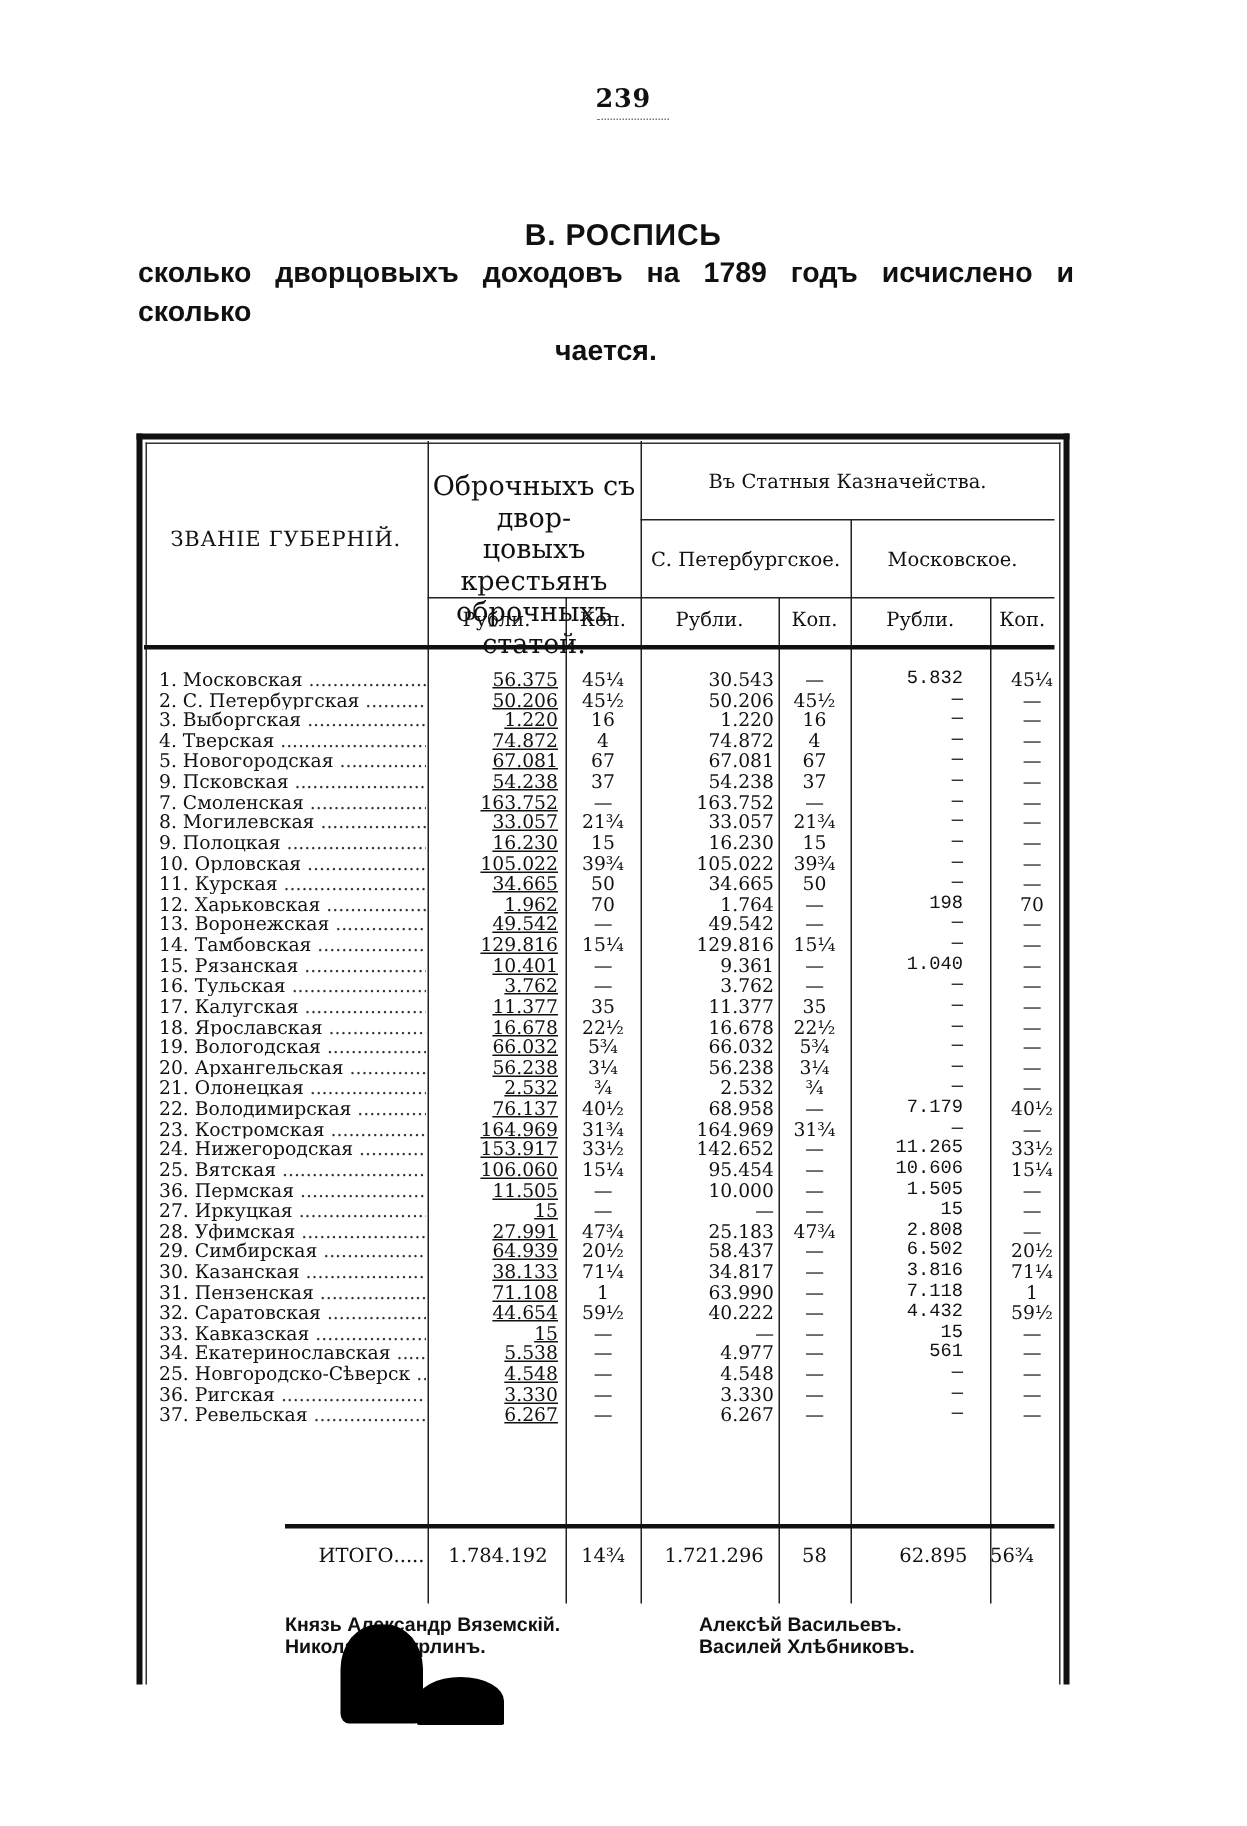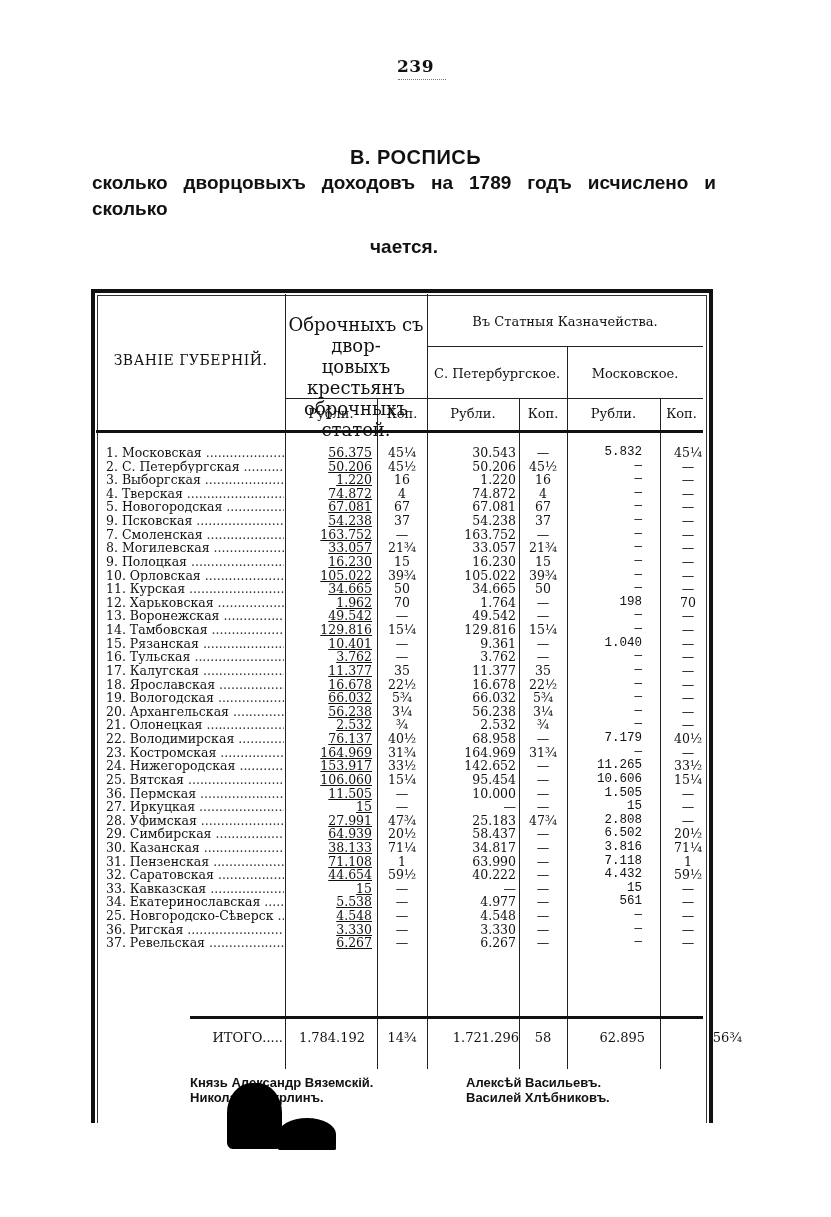--- a/index.html
+++ b/index.html
@@ -7,21 +7,21 @@
          font-family: "DejaVu Serif", "Liberation Serif", serif; color: #111; }
   .page-number { position: absolute; top: 56px; left: 0; width: 831px; text-align: center;
                  font-size: 17px; font-weight: bold; letter-spacing: 0.5px; }
   .page-number-rule { position: absolute; top: 79px; left: 398px; width: 48px; height: 0;
                       border-top: 1px dotted #777; }
   .title { position: absolute; top: 146px; left: 0; width: 831px; text-align: center;
            font-size: 20px; font-weight: bold; font-family: "Liberation Sans", sans-serif; letter-spacing: 0.5px; }
   .subtitle { position: absolute; top: 170px; left: 92px; width: 624px;
               font-size: 19px; font-weight: bold; line-height: 26px; text-align: justify;
               font-family: "Liberation Sans", sans-serif; }
-  .subtitle-last { display:block; text-align: center; margin-top: 12px; }
+  .subtitle-last { display:block; text-align: center; }
 
   .table-frame { position: absolute; left: 91px; top: 289px; width: 614px; height: 830px;
                  border-left: 4px solid #111; border-right: 4px solid #111; border-top: 4px solid #111; }
   .table-inner { position: absolute; left: 2px; right: 2px; top: 2px; bottom: 0;
                  border-left: 1px solid #333; border-right: 1px solid #333; border-top: 1px solid #333; }
 
   .vline { position: absolute; border-left: 1.5px solid #222; }
   .hline { position: absolute; border-top: 1.5px solid #222; }
   .hline.thick { border-top: 3px solid #111; }
 
@@ -424,24 +424,24 @@
       <div class="cell r2">6.267</div>
       <div class="cell k2">—</div>
       <div class="cell r3">—</div>
       <div class="cell k3">—</div>
     </div>
   </div>
 
 <div class="total" style="left:190px; width:93px; text-align:right;">ИТОГО.....</div>
 <div class="total" style="left:287px; width:90px; text-align:center;">1.784.192</div>
 <div class="total" style="left:377px; width:50px; text-align:center;">14¾</div>
-<div class="total" style="left:427px; width:92px; text-align:right;">1.721.296</div>
+<div class="total" style="left:427px; width:92px; text-align:left;padding-left:16px;">1.721.296</div>
 <div class="total" style="left:519px; width:48px; text-align:center;">58</div>
 <div class="total" style="left:567px; width:78px; text-align:right;">62.895</div>
-<div class="total" style="left:699px; width:43px; text-align:right;">56¾</div>
+<div class="total" style="left:660px; width:43px; text-align:left;">56¾</div>
 
 <div class="sig" style="left:190px; top:1075px;">Князь Александр Вяземскій.</div>
 <div class="sig" style="left:190px; top:1090px;">Николай Путурлинъ.</div>
 <div class="sig" style="left:466px; top:1075px;">Алексѣй Васильевъ.</div>
 <div class="sig" style="left:466px; top:1090px;">Василей Хлѣбниковъ.</div>
 
 <div class="blot" style="left:227px; top:1083px; width:55px; height:66px; border-radius:45% 45% 10% 10%;"></div>
 <div class="blot" style="left:278px; top:1118px; width:58px; height:32px; border-radius:60% 60% 4% 4%;"></div>
 
 </body></html>

